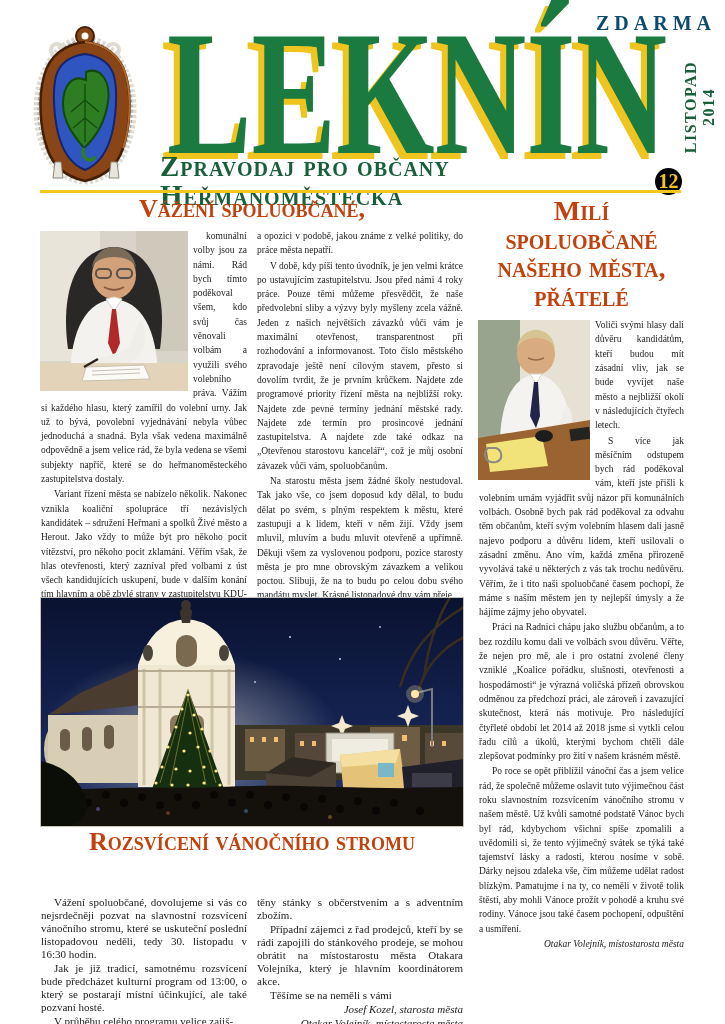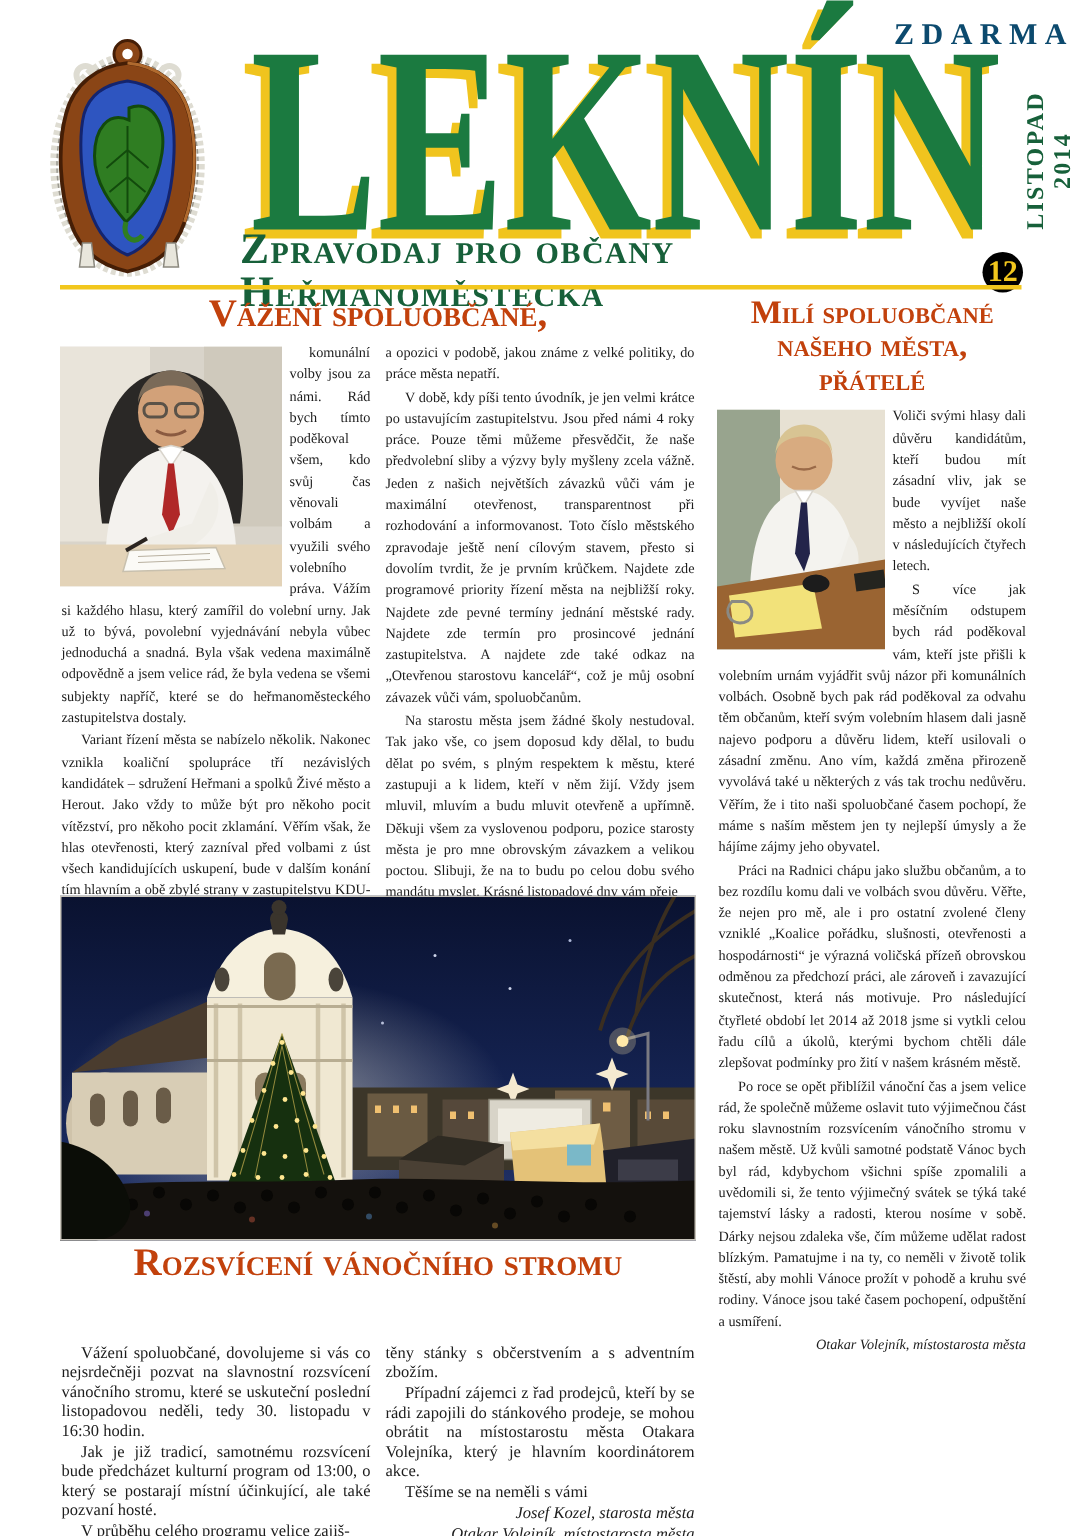--- a/index.html
+++ b/index.html
@@ -27,21 +27,21 @@
   .bodytext p{margin:1px;text-indent:13px;}
   .bodytext p.noindent{text-indent:0;}
   .sig{font-style:italic;text-align:right;text-indent:0 !important;}
 
   .art1-head{position:absolute;left:40px;top:196px;width:424px;font-size:26px;}
   .art1-cols{position:absolute;left:40px;top:228px;width:424px;display:flex;gap:8px;}
   .art1-cols .col{flex:1 1 0;min-width:0;}
   .photo-mayor{float:left;width:148px;height:160px;margin:3px 5px 2px 0;}
 
   .art2{position:absolute;left:478px;top:197px;width:207px;height:800px;overflow:hidden;}
-  .art2-head{font-size:22px;margin-bottom:7px;}
+  .art2-head{font-size:28px;margin-bottom:7px;}
   .photo-deputy{float:left;width:112px;height:160px;margin:2px 5px 2px 0;}
 
   .tree-photo{position:absolute;left:40px;top:597px;width:424px;height:230px;}
 
   .art3-head{position:absolute;left:40px;top:829px;width:424px;font-size:26px;}
   .art3-cols{position:absolute;left:40px;top:895px;width:424px;display:flex;gap:8px;}
   .art3-cols .col{flex:1 1 0;min-width:0;}
   .art3-cols .bodytext{font-size:11px;line-height:13px;}
 </style>
 </head>

